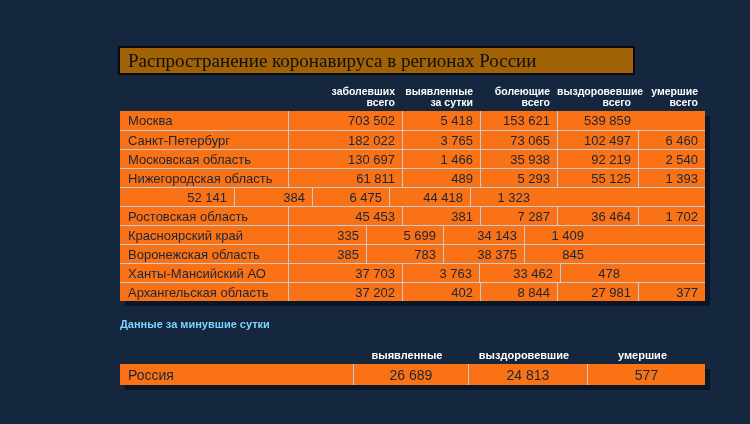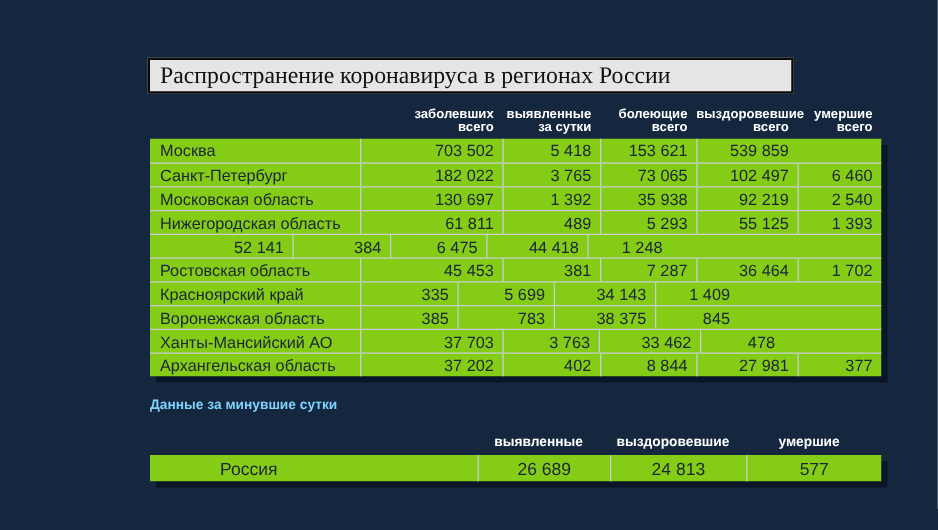--- a/index.html
+++ b/index.html
@@ -4,38 +4,38 @@
 <style>
   html,body { margin:0; padding:0; }
   .stage {
     position:relative; width:750px; height:424px;
     background:#15263F; overflow:hidden;
     font-family:"Liberation Sans", sans-serif;
   }
   
   .title-box {
     position:absolute; left:118px; top:46px; width:517px; height:29px;
-    background:#e5e5e5; border:2px solid #0A0A0A; box-sizing:border-box;
+    background:#a16207; border:2px solid #0A0A0A; box-sizing:border-box;
     display:flex; align-items:center; padding-left:8px;
     font-family:"Liberation Serif", serif; font-size:19px; color:#101010;
     white-space:nowrap;
   }
   
   .shadow { position:absolute; background:#0A1526; }
   .shadow-main { left:125px; top:116px; width:585px; height:190px; }
   .shadow-daily { left:125px; top:369px; width:585px; height:21px; }
 
   
   .t-main { position:absolute; left:120px; top:86px; width:585px; }
-  .t-head { display:flex; height:25px; }
+  .t-head { display:flex; align-items:flex-end; height:25px; }
   .t-head .hc {
     box-sizing:border-box; text-align:right; padding:0 7px 3px 0;
     color:#FFFFFF; font-size:10.5px; font-weight:bold; line-height:11px;
   }
-  .t-body { background:#84cc16; position:relative; }
+  .t-body { background:#f97316; position:relative; }
   .trow { display:flex; height:19px; box-sizing:border-box; align-items:center; }
   .trow + .trow { border-top:1px solid #C9CDD3; }
   .trow .c {
     box-sizing:border-box; height:100%; display:flex; align-items:center;
     font-size:13px; color:#1B2537; overflow:hidden; white-space:nowrap;
   }
   .trow .c + .c { border-left:1px solid #C9CDD3; }
   .c.reg { justify-content:flex-start; padding-left:8px; }
   .c.num { justify-content:flex-end; padding-right:7px; }
   
@@ -50,21 +50,21 @@
   .t-daily { position:absolute; left:120px; top:349px; width:585px; }
   .t-daily .t-head { height:15px; }
   .t-daily .hc {
     box-sizing:border-box; text-align:center; padding-bottom:3px;
     color:#FFFFFF; font-size:11px; font-weight:bold; line-height:11px;
   }
   .t-daily .trow { height:21px; }
   .t-daily .trow .c { font-size:14px; }
   .c.ctr { justify-content:center; padding:0; }
   
-  .w-dreg { width:233px;margin-left:48px; } .w-d1 { width:115px; } .w-d2 { width:119px; } .w-d3 { width:118px; }
+  .w-dreg { width:233px; } .w-d1 { width:115px; } .w-d2 { width:119px; } .w-d3 { width:118px; }
 </style>
 </head>
 <body>
 
 <div class="stage">
 
   <div class="title-box">Распространение коронавируса в регионах России</div>
 
   <div class="shadow shadow-main"></div>
 
@@ -104,39 +104,39 @@
         <div class="c reg w-reg">Санкт-Петербург</div>
         <div class="c num w-c1">182 022</div>
         <div class="c num w-c2">3 765</div>
         <div class="c num w-c3">73 065</div>
         <div class="c num w-c4">102 497</div>
         <div class="c num w-c5">6 460</div>
       </div>
       <div class="trow">
         <div class="c reg w-reg">Московская область</div>
         <div class="c num w-c1">130 697</div>
-        <div class="c num w-c2">1 392</div>
+        <div class="c num w-c2">1 466</div>
         <div class="c num w-c3">35 938</div>
         <div class="c num w-c4">92 219</div>
         <div class="c num w-c5">2 540</div>
       </div>
       <div class="trow">
         <div class="c reg w-reg">Нижегородская область</div>
         <div class="c num w-c1">61 811</div>
         <div class="c num w-c2">489</div>
         <div class="c num w-c3">5 293</div>
         <div class="c num w-c4">55 125</div>
         <div class="c num w-c5">1 393</div>
       </div>
       <div class="trow">
         <div class="c num w-c1">52 141</div>
         <div class="c num w-c2">384</div>
         <div class="c num w-c3">6 475</div>
         <div class="c num w-c4">44 418</div>
-        <div class="c num w-c5">1 248</div>
+        <div class="c num w-c5">1 323</div>
       </div>
       <div class="trow">
         <div class="c reg w-reg">Ростовская область</div>
         <div class="c num w-c1">45 453</div>
         <div class="c num w-c2">381</div>
         <div class="c num w-c3">7 287</div>
         <div class="c num w-c4">36 464</div>
         <div class="c num w-c5">1 702</div>
       </div>
       <div class="trow">

